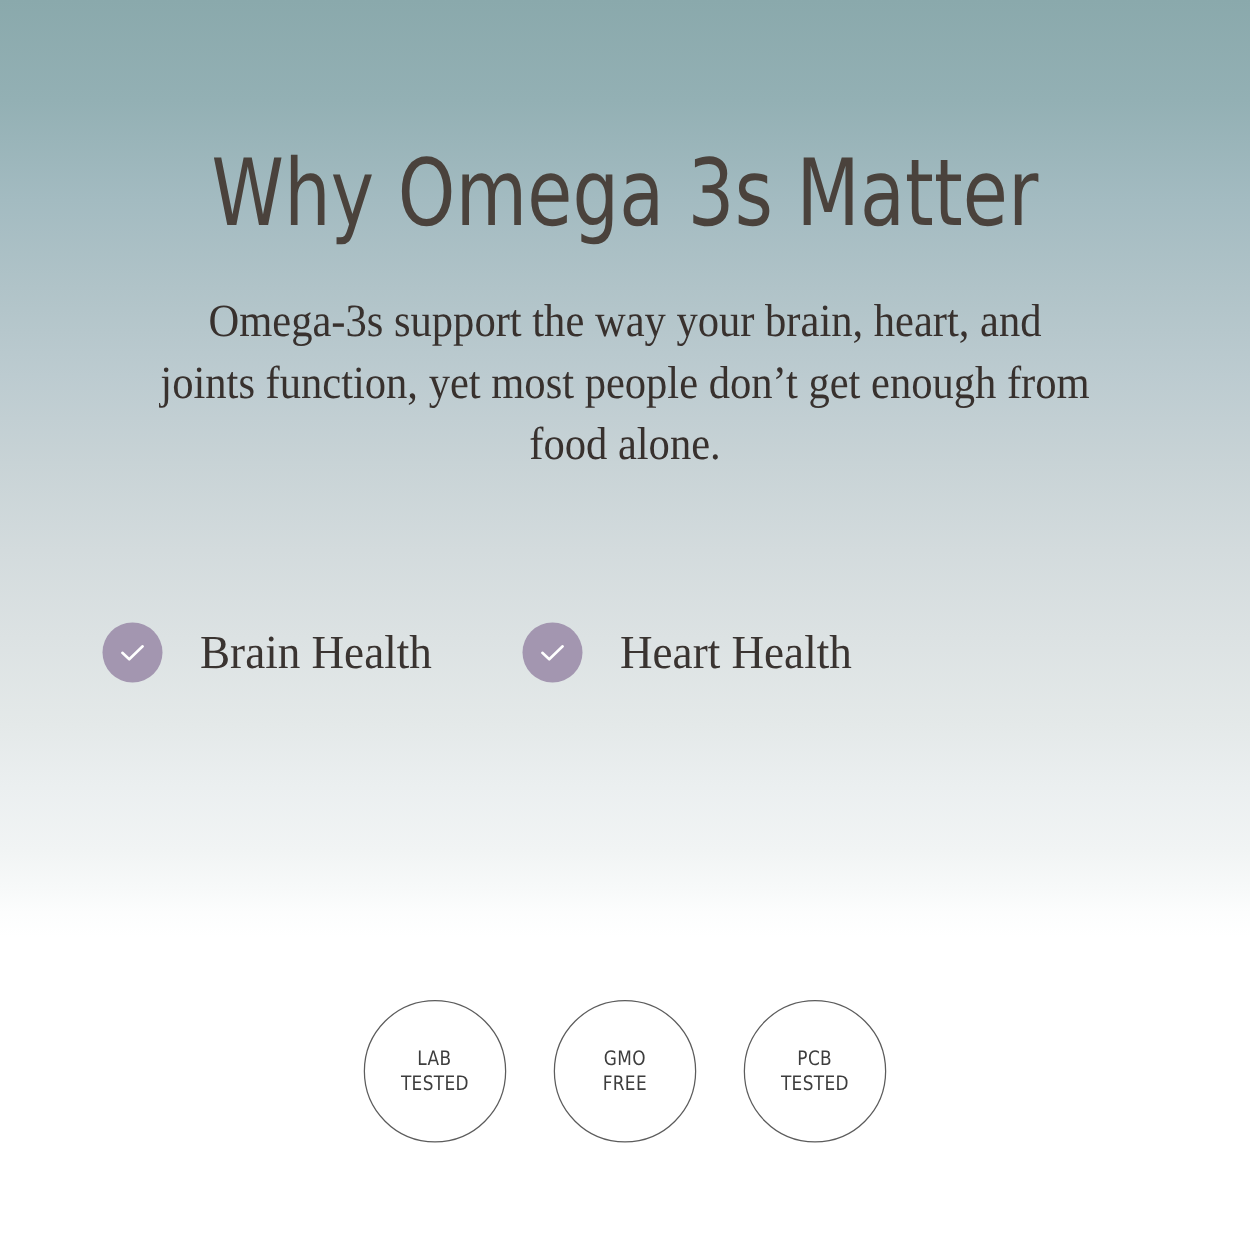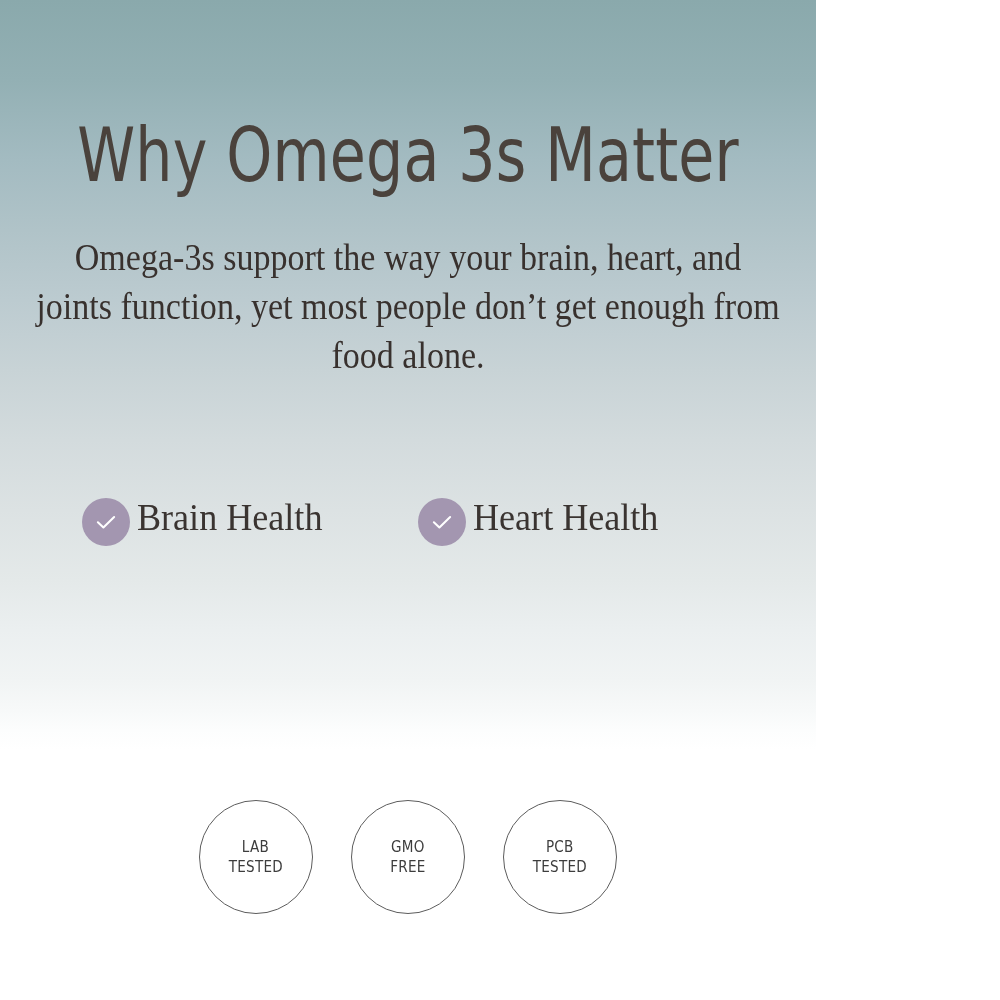--- a/index.html
+++ b/index.html
@@ -11,21 +11,21 @@
   }
 
   body {
     font-family: "Liberation Sans", sans-serif;
     background: #ffffff;
     overflow: hidden;
   }
 
   .poster {
     position: relative;
-    width: 816px;
+    width: 1000px;
     height: 1000px;
     background: linear-gradient(
       180deg,
       #8aa9ac 0%,
       #93b0b4 8%,
       #a3bbc1 16%,
       #b0c3c8 23%,
       #bccbd0 30%,
       #c8d3d6 37%,
       #d3dbdd 44%,
@@ -79,22 +79,22 @@
     left: 82px;
     width: 860px;
     display: grid;
     grid-template-columns: 336px 1fr;
     grid-template-rows: 91px 91px;
     align-items: start;
   }
 
   .benefit-item {
     display: flex;
-    align-items: flex-start;
-    gap: 7px;
+    align-items: center;
+    gap: 30px;
   }
 
   .check-badge {
     flex: 0 0 auto;
     width: 48px;
     height: 48px;
     border-radius: 50%;
     background: #a396b0;
     display: flex;
     align-items: center;

